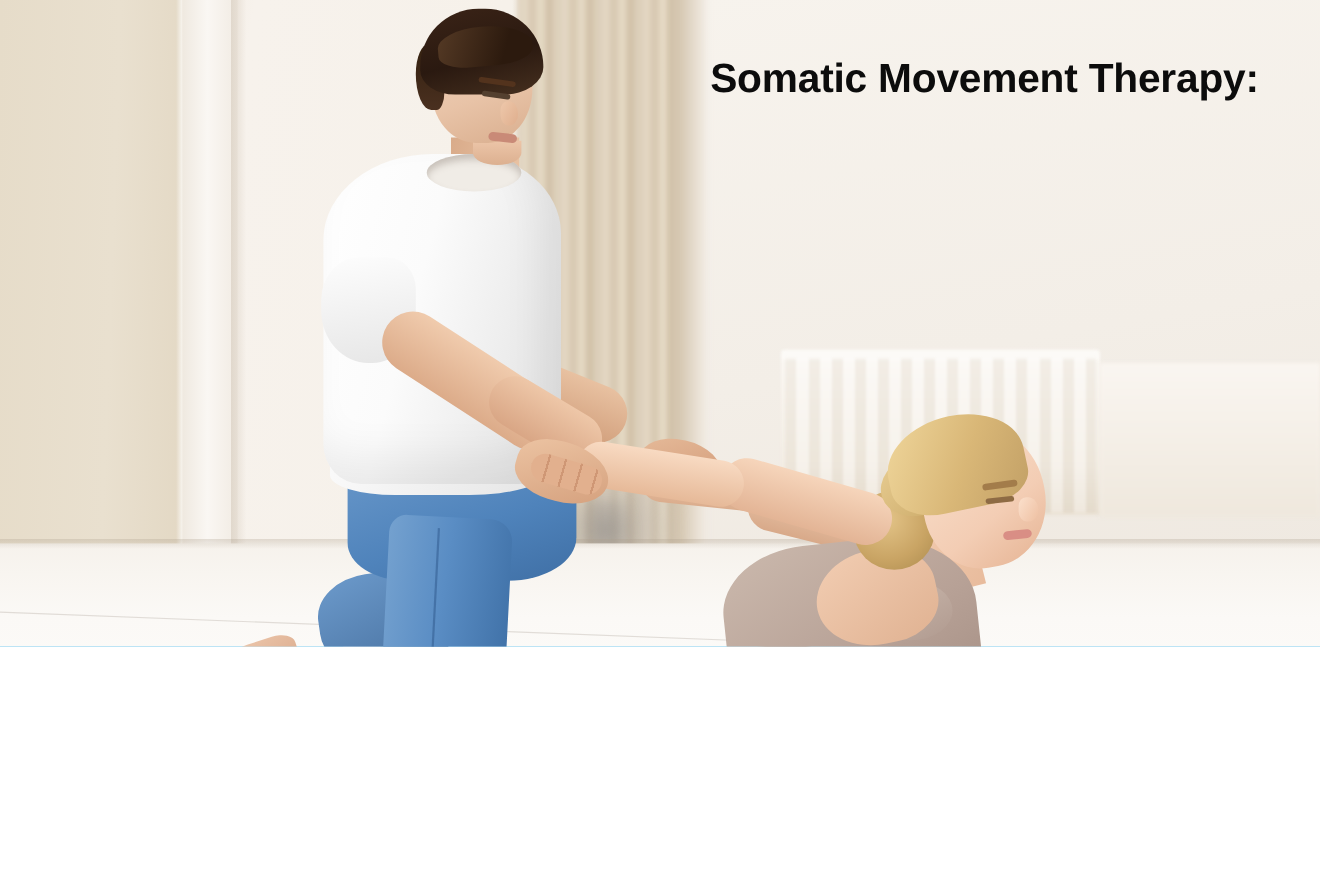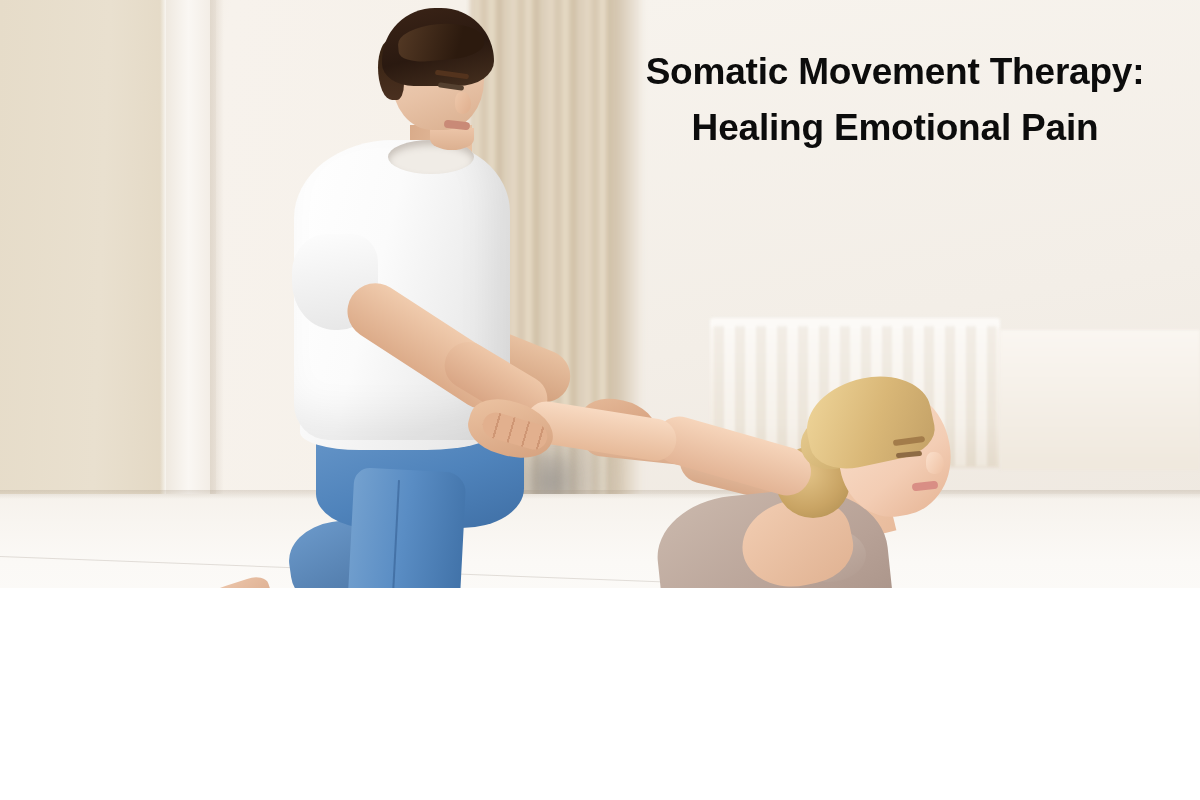--- a/index.html
+++ b/index.html
@@ -364,16 +364,15 @@
     <div class="fig c-hair-wisp"></div>
     <div class="fig c-hair-top"></div>
     <div class="fig c-brow"></div>
     <div class="fig c-eye"></div>
     <div class="fig c-nose"></div>
     <div class="fig c-lip"></div>
   </div>
 
   <div id="title">
     <span class="tline">Somatic Movement Therapy:</span>
-    <span class="tline">Healing Emotional Pain</span>
   </div>
 
 </div>
 
 </body></html>

